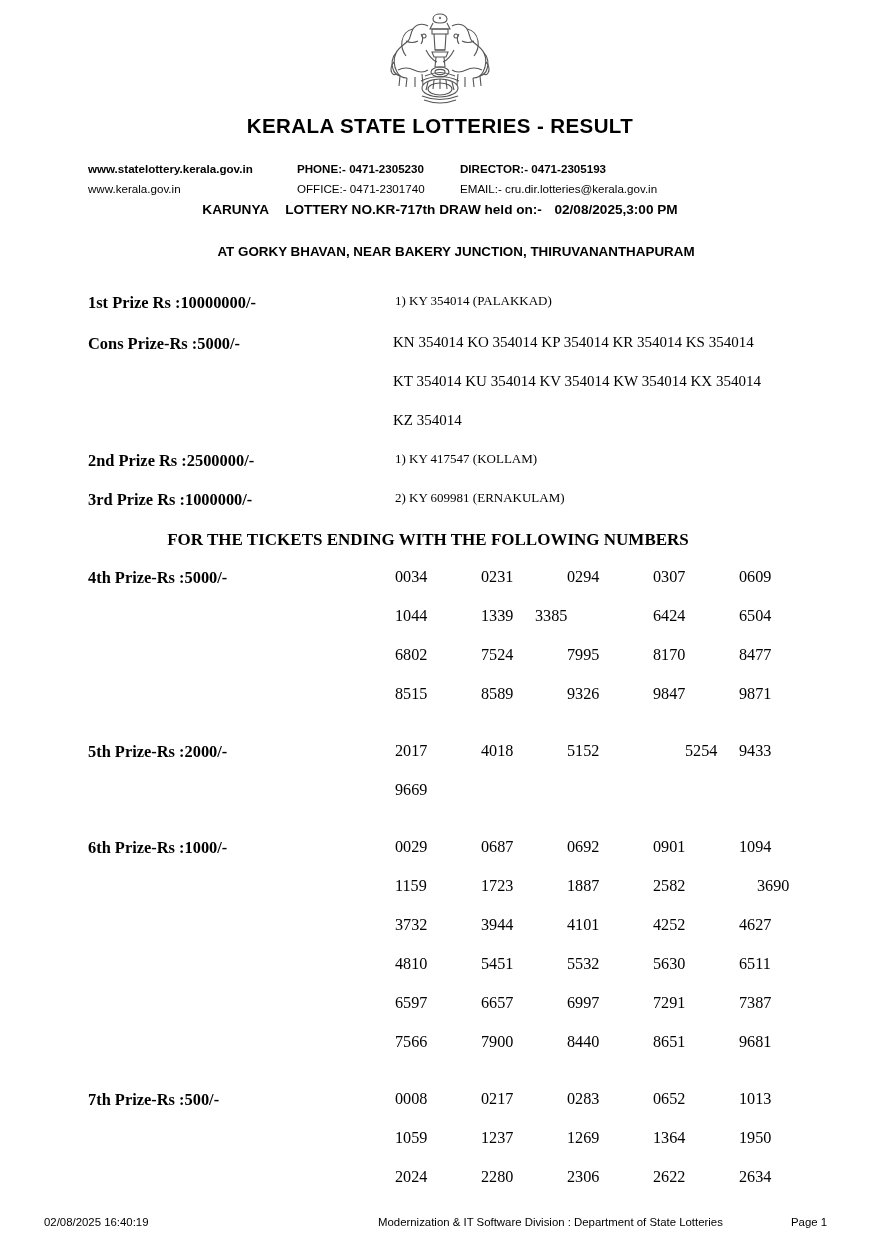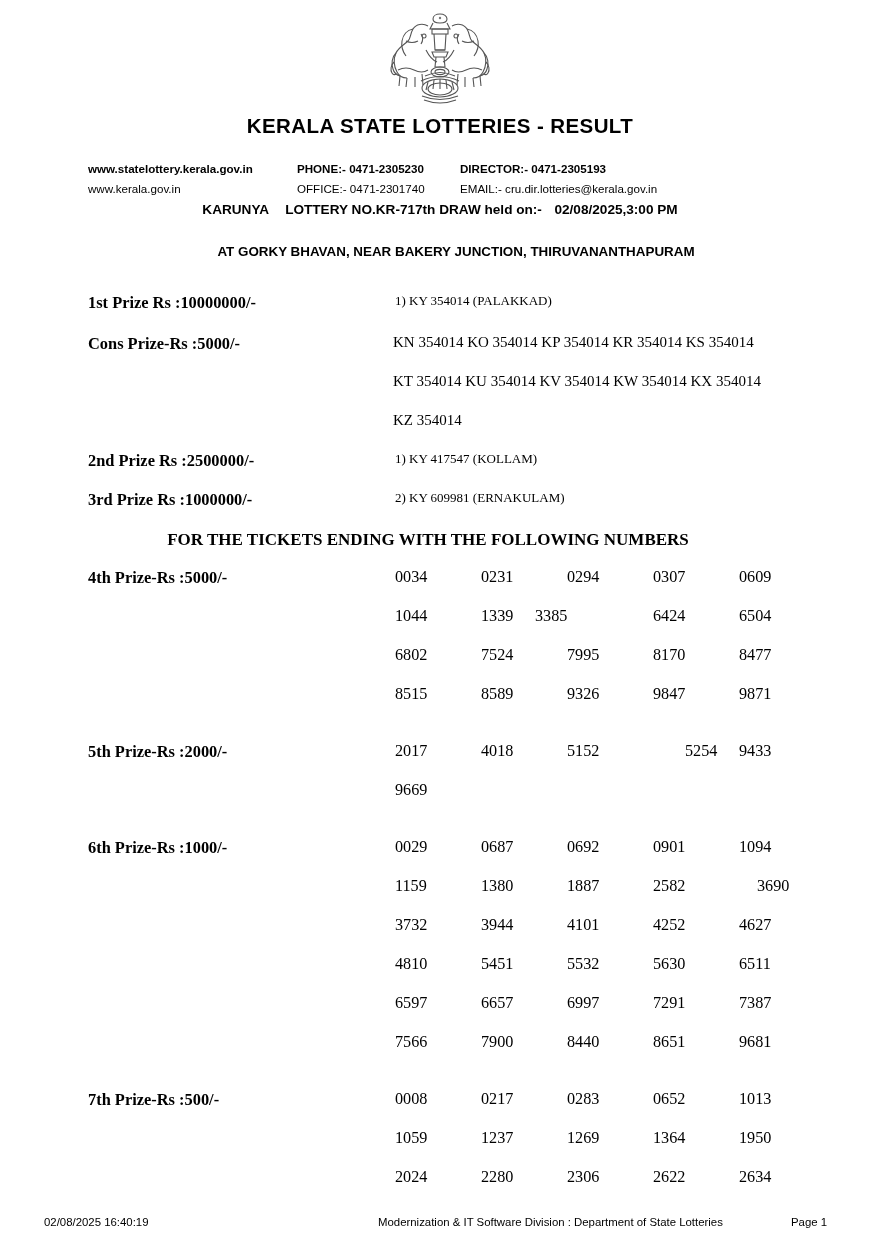--- a/index.html
+++ b/index.html
@@ -254,21 +254,21 @@
     <div class="num-cell" style="left: 653px; top: 742px; margin-left: 32px;">5254</div>
     <div class="num-cell" style="left: 739px; top: 742px;">9433</div>
     <div class="num-cell" style="left: 395px; top: 781px;">9669</div>
     <div class="prize-label" style="top: 838px;">6th Prize-Rs :1000/-</div>
     <div class="num-cell" style="left: 395px; top: 838px;">0029</div>
     <div class="num-cell" style="left: 481px; top: 838px;">0687</div>
     <div class="num-cell" style="left: 567px; top: 838px;">0692</div>
     <div class="num-cell" style="left: 653px; top: 838px;">0901</div>
     <div class="num-cell" style="left: 739px; top: 838px;">1094</div>
     <div class="num-cell" style="left: 395px; top: 877px;">1159</div>
-    <div class="num-cell" style="left: 481px; top: 877px;">1380</div>
+    <div class="num-cell" style="left: 481px; top: 877px;">1723</div>
     <div class="num-cell" style="left: 567px; top: 877px;">1887</div>
     <div class="num-cell" style="left: 653px; top: 877px;">2582</div>
     <div class="num-cell" style="left: 757px; top: 877px;">3690</div>
     <div class="num-cell" style="left: 395px; top: 916px;">3732</div>
     <div class="num-cell" style="left: 481px; top: 916px;">3944</div>
     <div class="num-cell" style="left: 567px; top: 916px;">4101</div>
     <div class="num-cell" style="left: 653px; top: 916px;">4252</div>
     <div class="num-cell" style="left: 739px; top: 916px;">4627</div>
     <div class="num-cell" style="left: 395px; top: 955px;">4810</div>
     <div class="num-cell" style="left: 481px; top: 955px;">5451</div>

